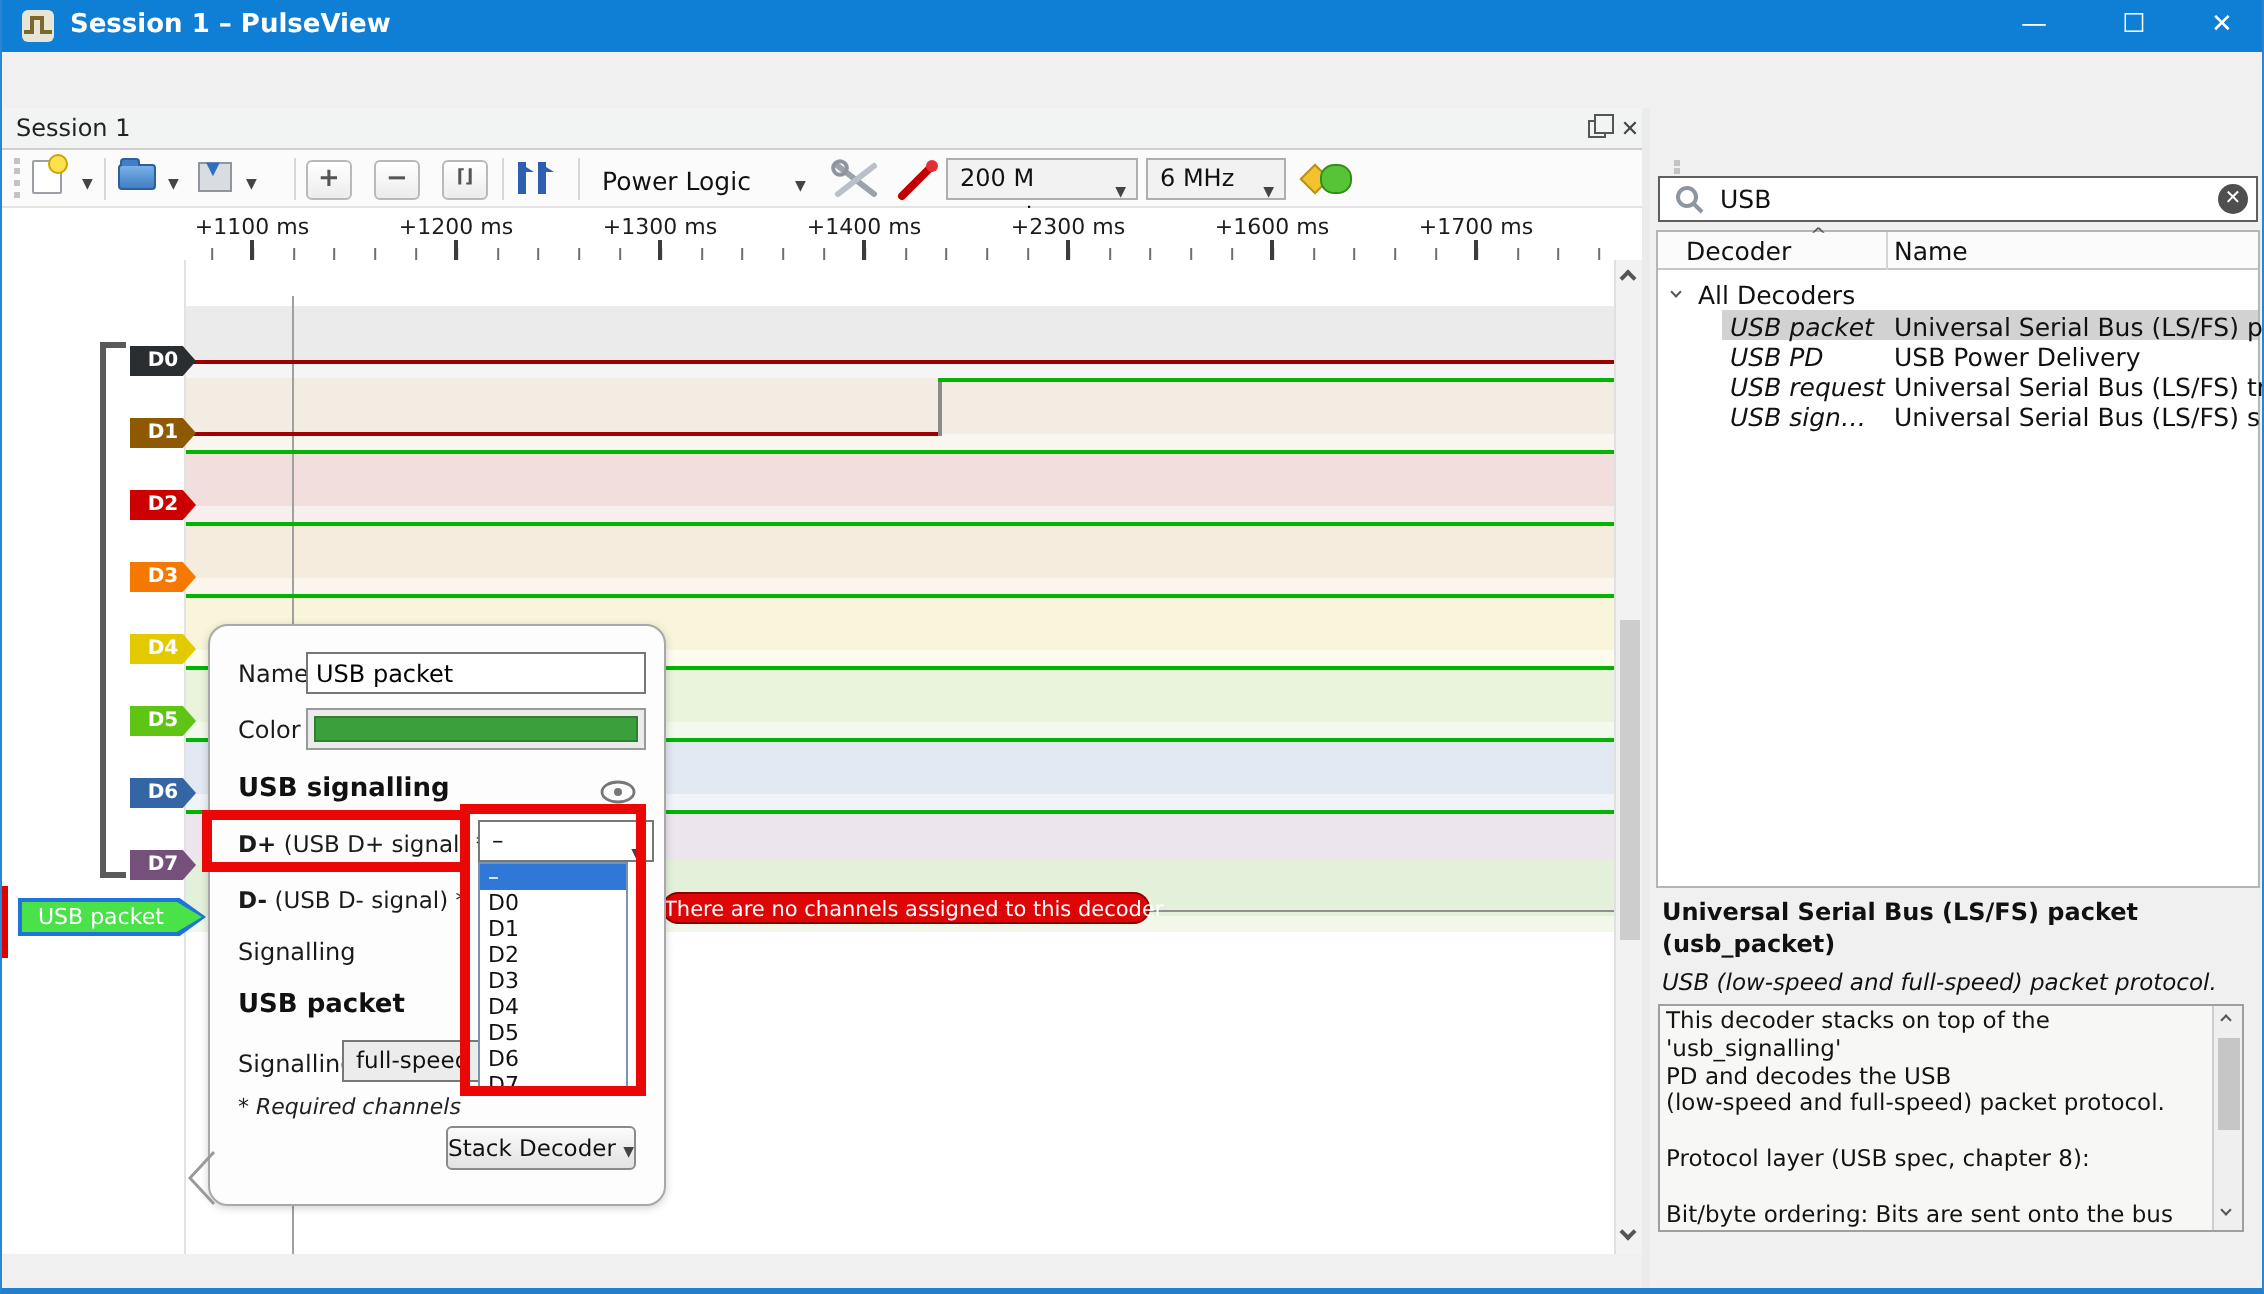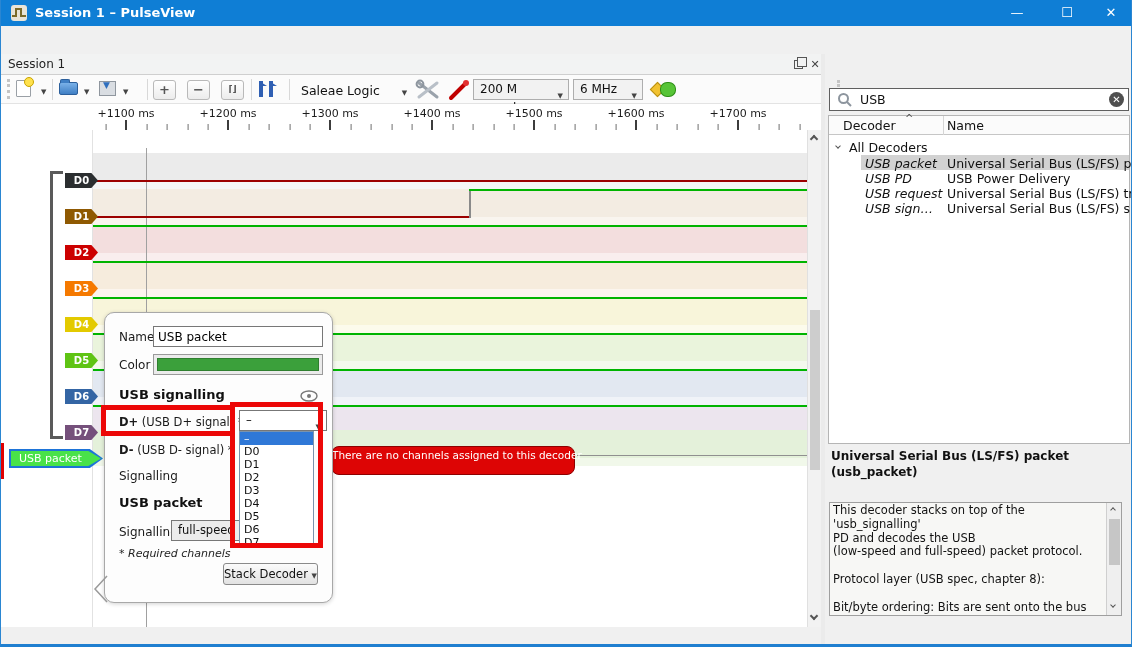--- a/index.html
+++ b/index.html
@@ -99,21 +99,21 @@
   .t0{background:#2b2e30}.t1{background:#8f5902}.t2{background:#cc0000}.t3{background:#f57900}
   .t4{background:#e3ca00}.t5{background:#5fc414}.t6{background:#3465a4}.t7{background:#75507b}
 
   .dectag-o { position:absolute; left:8px; top:319px; width:94px; height:19px; background:#1e74d8;
               clip-path:polygon(0 0,86% 0,100% 50%,86% 100%,0 100%); }
   .dectag-i { position:absolute; left:2px; top:2px; width:90px; height:15px; background:#49e249;
               clip-path:polygon(0 0,86% 0,100% 50%,86% 100%,0 100%);
               color:#fff; font-size:11px; line-height:15px; text-align:left; padding-left:8px; white-space:nowrap; }
   .redstrip { position:absolute; left:0px; top:313px; width:3px; height:36px; background:#e00000; }
 
-  .errpill { position:absolute; left:330px; top:316px; width:244px; height:29px; background:#dd0505;
+  .errpill { position:absolute; left:330px; top:316px; width:244px; height:16px; background:#dd0505;
              border:1px solid #8e0000; border-radius:8px; color:#fff; font-size:10.5px; line-height:17px;
              text-align:center; white-space:nowrap; z-index:4; }
 
   .urlbox { position:absolute; left:348px; top:381px; width:282px; height:36px; border:2px solid #e03030; background:#fff;
             font-family:"DejaVu Sans Mono", monospace; font-weight:bold; font-size:12px; line-height:16px;
             padding:0 3px; letter-spacing:-0.4px; white-space:nowrap; z-index:4; }
 
   
   .vscroll { position:absolute; left:806px; top:0px; width:14px; height:497px; background:#f2f2f2; border-left:1px solid #e0e0e0; }
   .vthumb { position:absolute; left:2px; top:180px; width:10px; height:160px; background:#cdcdcd; }
@@ -236,21 +236,21 @@
     <div class="tsep" style="left:146px;"></div>
     <div class="sqbtn" style="left:152px;">+</div>
     <div class="sqbtn" style="left:186px;">−</div>
     <div class="sqbtn" style="left:220px; font-size:9px;">⌈⌋</div>
     <div class="tsep" style="left:250px;"></div>
     <div class="abs" style="left:258px; top:6px;">
       <span class="flag"></span><span class="flag"></span>
     </div>
     <div class="tsep" style="left:288px;"></div>
     <div class="abs" style="left:300px; top:8px; font-size:12.5px;">
-      <span>Saleae Logic</span>
+      <span>Power Logic</span>
       <span class="darr" style="margin-left:18px;">▼</span>
     </div>
     <div class="abs" style="left:414px; top:4px;">
       <svg width="26" height="22" viewBox="0 0 26 22">
         <line x1="4" y1="4" x2="22" y2="18" stroke="#9aa2ab" stroke-width="3" stroke-linecap="round"></line>
         <line x1="22" y1="4" x2="4" y2="18" stroke="#b9c0c8" stroke-width="3" stroke-linecap="round"></line>
         <circle cx="5" cy="5" r="3.4" fill="none" stroke="#8d959e" stroke-width="2"></circle>
       </svg>
     </div>
     <div class="abs" style="left:446px; top:4px;">
@@ -271,21 +271,21 @@
       <div class="runicon-d"></div>
       <div class="runicon-c"></div>
     </div>
   </div>
 
   <div class="ruler">
     <span class="rlabel" style="left:125px;">+1100 ms</span>
     <span class="rlabel" style="left:227px;">+1200 ms</span>
     <span class="rlabel" style="left:329px;">+1300 ms</span>
     <span class="rlabel" style="left:431px;">+1400 ms</span>
-    <span class="rlabel" style="left:533px;">+1500 ms</span>
+    <span class="rlabel" style="left:533px;">+2300 ms</span>
     <span class="rlabel" style="left:635px;">+1600 ms</span>
     <span class="rlabel" style="left:737px;">+1700 ms</span>
     <div class="minticks"></div>
     <div class="mtick" style="left:124px;"></div>
       <div class="mtick" style="left:226px;"></div>
     <div class="mtick" style="left:328px;"></div>
       <div class="mtick" style="left:430px;"></div>
     <div class="mtick" style="left:532px;"></div>
       <div class="mtick" style="left:634px;"></div>
     <div class="mtick" style="left:736px;"></div>
@@ -444,20 +444,21 @@
         <span class="dcell">USB request</span>
         <span class="ncell">Universal Serial Bus (LS/FS) transa…</span>
       </div>
       <div class="trow" style="top:85px;">
         <span class="dcell">USB sign…</span>
         <span class="ncell">Universal Serial Bus (LS/FS) signalling</span>
       </div>
     </div>
 
     <div class="dtitle2">Universal Serial Bus (LS/FS) packet (usb_packet)</div>
+    <div class="dsub">USB (low-speed and full-speed) packet protocol.</div>
 
     <div class="descbox">
       <div class="desctext">This decoder stacks on top of the 'usb_signalling'
 PD and decodes the USB
 (low-speed and full-speed) packet protocol.
 
 Protocol layer (USB spec, chapter 8):
 
 Bit/byte ordering: Bits are sent onto the bus LSB-
 first. Multibyte fields

